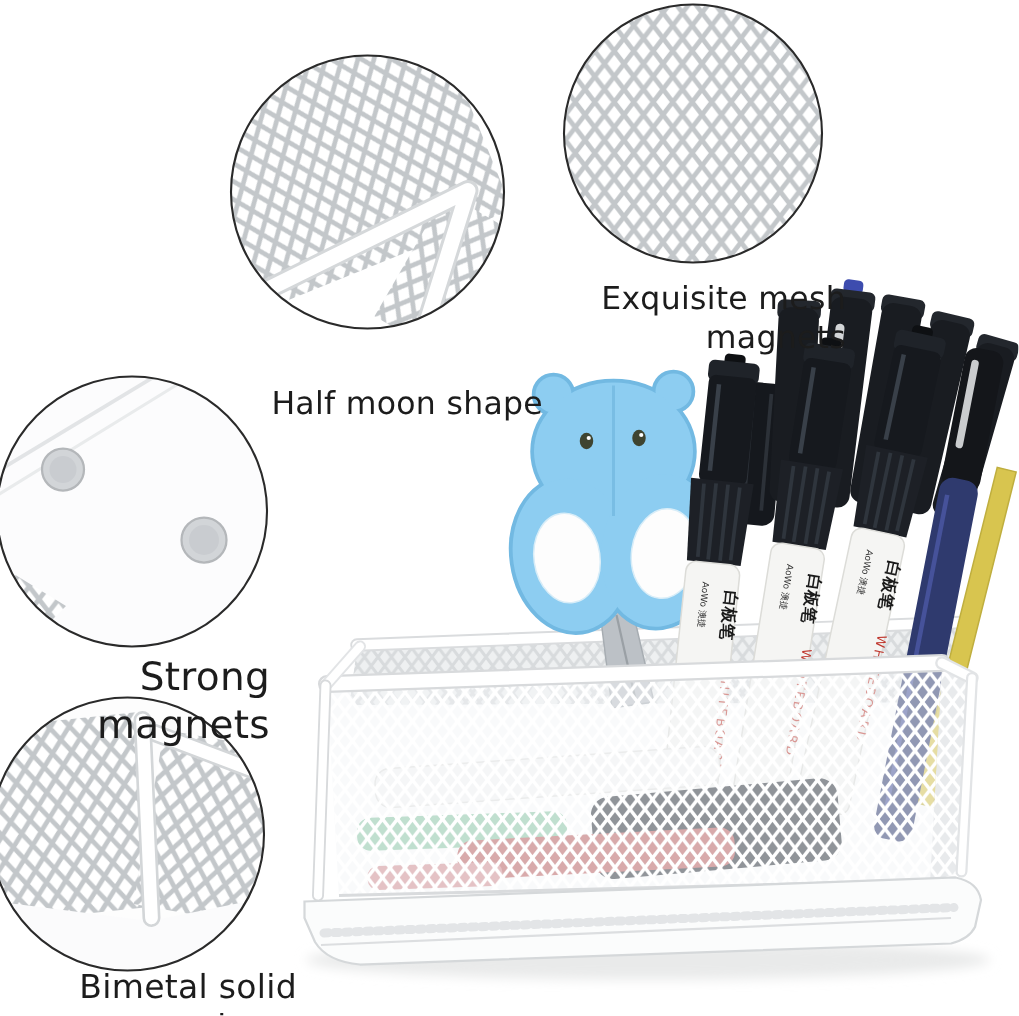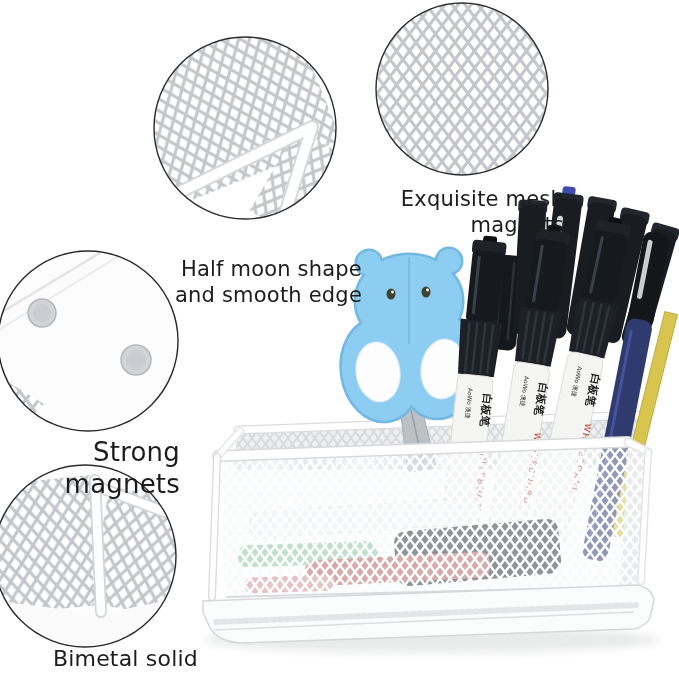--- a/index.html
+++ b/index.html
@@ -247,21 +247,20 @@
         <path d="M96,486 L178,517" stroke="#ffffff" stroke-width="8.5" stroke-linecap="round" fill="none"></path>
         <path d="M95,480 L101,612" stroke="#d3d6d8" stroke-width="12" stroke-linecap="round" fill="none"></path>
         <path d="M95,480 L101,612" stroke="#ffffff" stroke-width="8.5" stroke-linecap="round" fill="none"></path>
       </g>
       <circle cx="85" cy="556" r="91" fill="none" stroke="#2a2a2a" stroke-width="1.4"></circle>
     </g>
   </svg>
 
   <div class="caption cap-edge">
     <span class="ln">Half moon shape</span>
-    <span class="ln">and smooth edge</span>
   </div>
 
   <div class="caption cap-mesh">
     <span class="ln">Exquisite mesh</span>
     <span class="ln">magnets</span>
   </div>
 
   <div class="caption cap-magnets">
     <span class="ln">Strong magnets</span>
   </div>

